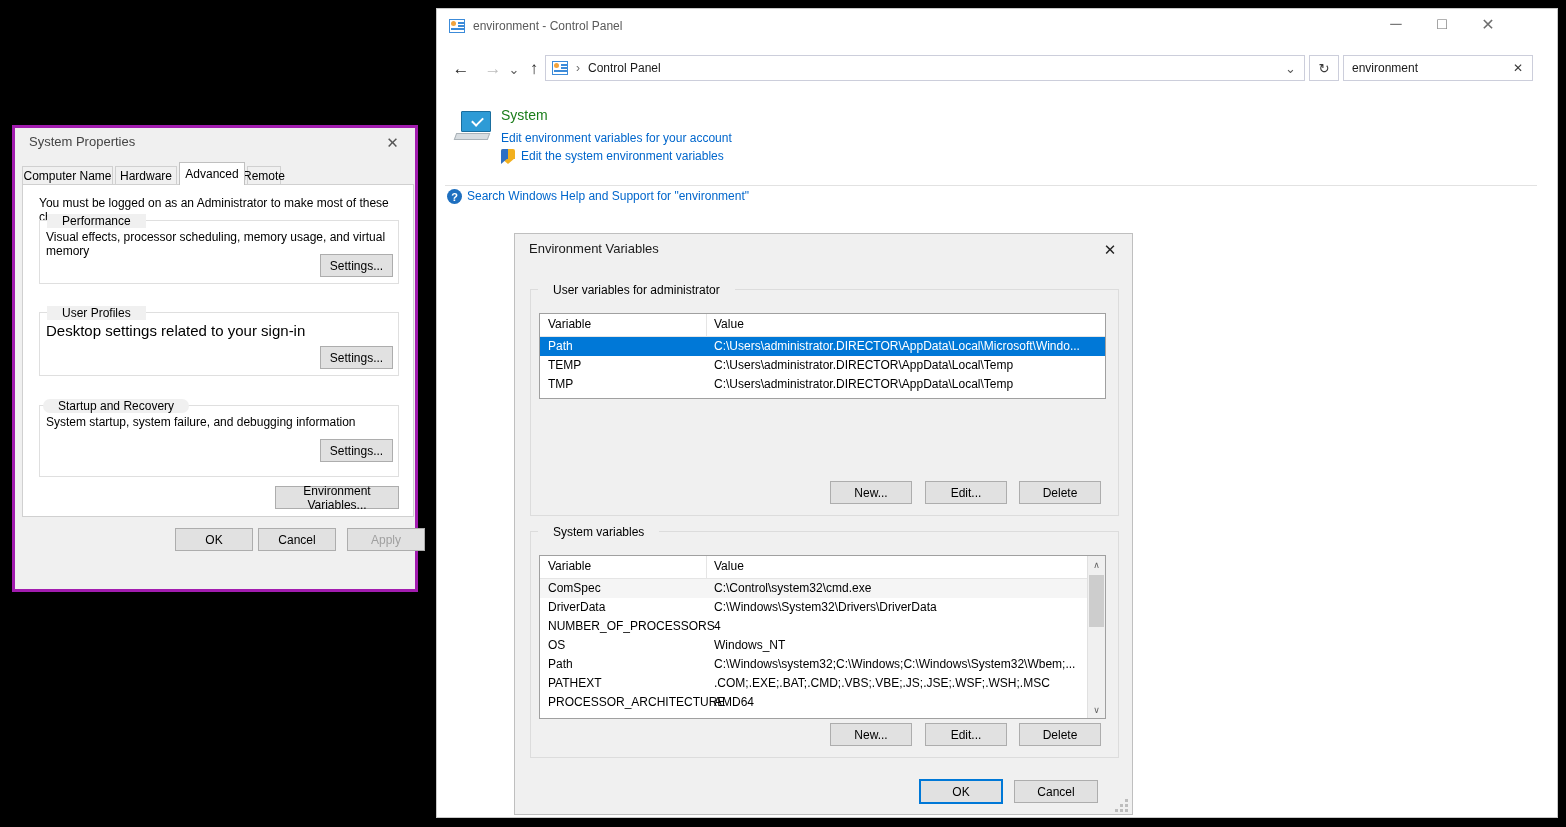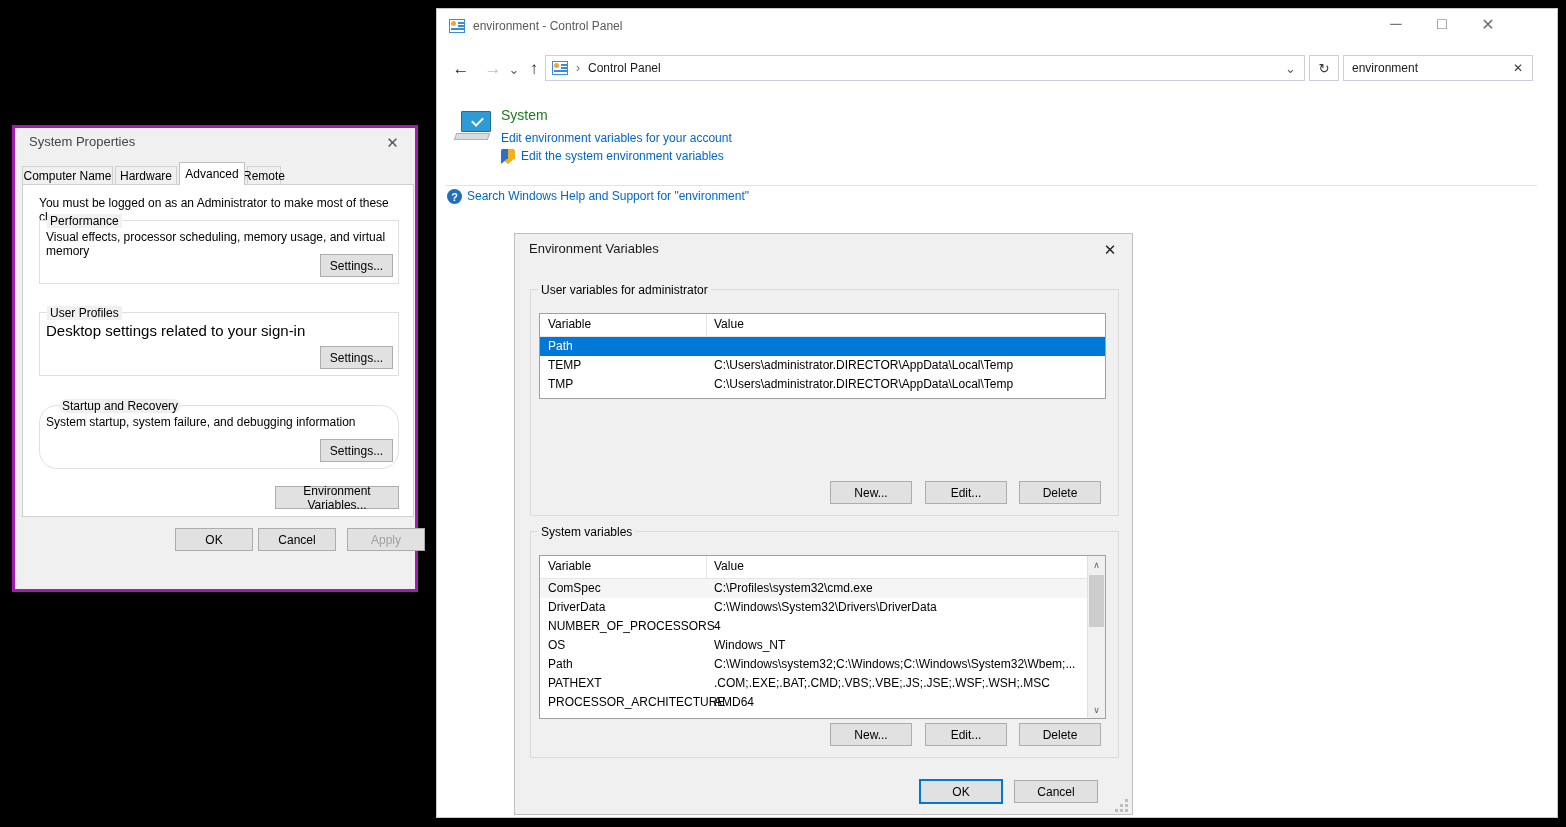--- a/index.html
+++ b/index.html
@@ -12,21 +12,21 @@
   .win{position:absolute;box-sizing:border-box;}
   .btn{
     box-sizing:border-box;background:#E1E1E1;border:1px solid #ADADAD;
     font-family:"Liberation Sans",sans-serif;font-size:12px;color:#000;
     display:flex;align-items:center;justify-content:center;cursor:default;
     text-align:center;
   }
   .btn.disabled{color:#A0A0A0;}
   .btn.default{border:2px solid #0078D7;background:#E1E1E1;}
   .groupbox{position:absolute;box-sizing:border-box;border:1px solid #DFDFDF;padding-left:17px;}
-  .group-legend{position:absolute;background:#F0F0F0;padding:0 3px;font-size:12px;color:#000;}
+  .group-legend{position:absolute;background:#F0F0F0;padding:0 15px;font-size:12px;color:#000;}
 
   
   #sysprops{left:12px;top:125px;width:406px;height:467px;background:#F0F0F0;
             border:3px solid #a21caf;box-shadow:0 0 0 0 rgba(0,0,0,0);}
   #sysprops .titlebar{height:32px;position:relative;background:#F0F0F0;}
   #sysprops .title{position:absolute;left:14px;top:6px;font-size:13px;color:#444;}
   #sysprops .closebtn{position:absolute;right:0;top:0;width:45px;height:30px;
      display:flex;align-items:center;justify-content:center;color:#555;font-size:15px;}
   .tabstrip{position:absolute;left:7px;top:34px;width:392px;height:22px;}
   .tab{position:absolute;box-sizing:border-box;background:#F0F0F0;border:1px solid #D0D0D0;
@@ -109,25 +109,25 @@
       <div class="btn" style="position:absolute;left:280px;top:33px;width:73px;height:23px;">Settings...</div>
     </div>
     <div class="group-legend" style="left:24px;top:29px;">Performance</div>
 
     <div class="groupbox" style="left:16px;top:127px;width:360px;height:64px;">
       <div style="position:absolute;left:6px;top:9px;font-size:15px;">Desktop settings related to your sign-in</div>
       <div class="btn" style="position:absolute;left:280px;top:33px;width:73px;height:23px;">Settings...</div>
     </div>
     <div class="group-legend" style="left:24px;top:121px;">User Profiles</div>
 
-    <div class="groupbox" style="left:16px;top:220px;width:360px;height:64px;border-radius:18px;">
+    <div class="groupbox" style="left:16px;top:220px;width:360px;height:72px;">
       <div style="position:absolute;left:6px;top:9px;font-size:12px;">System startup, system failure, and debugging information</div>
       <div class="btn" style="position:absolute;left:280px;top:33px;width:73px;height:23px;">Settings...</div>
     </div>
-    <div class="group-legend" style="left:36px;top:214px;border-radius:7px;">Startup and Recovery</div>
+    <div class="group-legend" style="left:20px;top:214px;border-radius:7px;">Startup and Recovery</div>
 
     <div class="btn" style="position:absolute;left:252px;top:301px;width:124px;height:23px;">Environment Variables...</div>
   </div>
 
   <div class="footer">
     <div class="btn" style="position:absolute;left:160px;top:0;width:78px;height:23px;">OK</div>
     <div class="btn" style="position:absolute;left:243px;top:0;width:78px;height:23px;">Cancel</div>
     <div class="btn disabled" style="position:absolute;left:332px;top:0;width:78px;height:23px;">Apply</div>
   </div>
 </div>
@@ -207,20 +207,21 @@
   <div class="group-legend" style="left:23px;top:49px;">User variables for administrator</div>
 
   <div class="listview" style="left:24px;top:79px;width:567px;height:86px;">
     <div class="lv-header">
       <div class="lv-hcell" style="left:8px;">Variable</div>
       <div class="lv-hsep" style="left:166px;"></div>
       <div class="lv-hcell" style="left:174px;">Value</div>
     </div>
     <div class="lv-row sel">
       <span class="lv-c1">Path</span>
+      <span class="lv-c2" style="width:385px;">C:\Users\administrator.DIRECTOR\AppData\Local\Microsoft\Windo...</span>
     </div>
     <div class="lv-row">
       <span class="lv-c1">TEMP</span>
       <span class="lv-c2" style="width:385px;">C:\Users\administrator.DIRECTOR\AppData\Local\Temp</span>
     </div>
     <div class="lv-row">
       <span class="lv-c1">TMP</span>
       <span class="lv-c2" style="width:385px;">C:\Users\administrator.DIRECTOR\AppData\Local\Temp</span>
     </div>
   </div>
@@ -233,21 +234,21 @@
   <div class="group-legend" style="left:23px;top:291px;">System variables</div>
 
   <div class="listview" style="left:24px;top:321px;width:567px;height:164px;">
     <div class="lv-header">
       <div class="lv-hcell" style="left:8px;">Variable</div>
       <div class="lv-hsep" style="left:166px;"></div>
       <div class="lv-hcell" style="left:174px;">Value</div>
     </div>
     <div class="lv-row alt">
       <span class="lv-c1">ComSpec</span>
-      <span class="lv-c2" style="width:370px;">C:\Profiles\system32\cmd.exe</span>
+      <span class="lv-c2" style="width:370px;">C:\Control\system32\cmd.exe</span>
     </div>
     <div class="lv-row">
       <span class="lv-c1">DriverData</span>
       <span class="lv-c2" style="width:370px;">C:\Windows\System32\Drivers\DriverData</span>
     </div>
     <div class="lv-row">
       <span class="lv-c1">NUMBER_OF_PROCESSORS</span>
       <span class="lv-c2" style="width:370px;">4</span>
     </div>
     <div class="lv-row">

